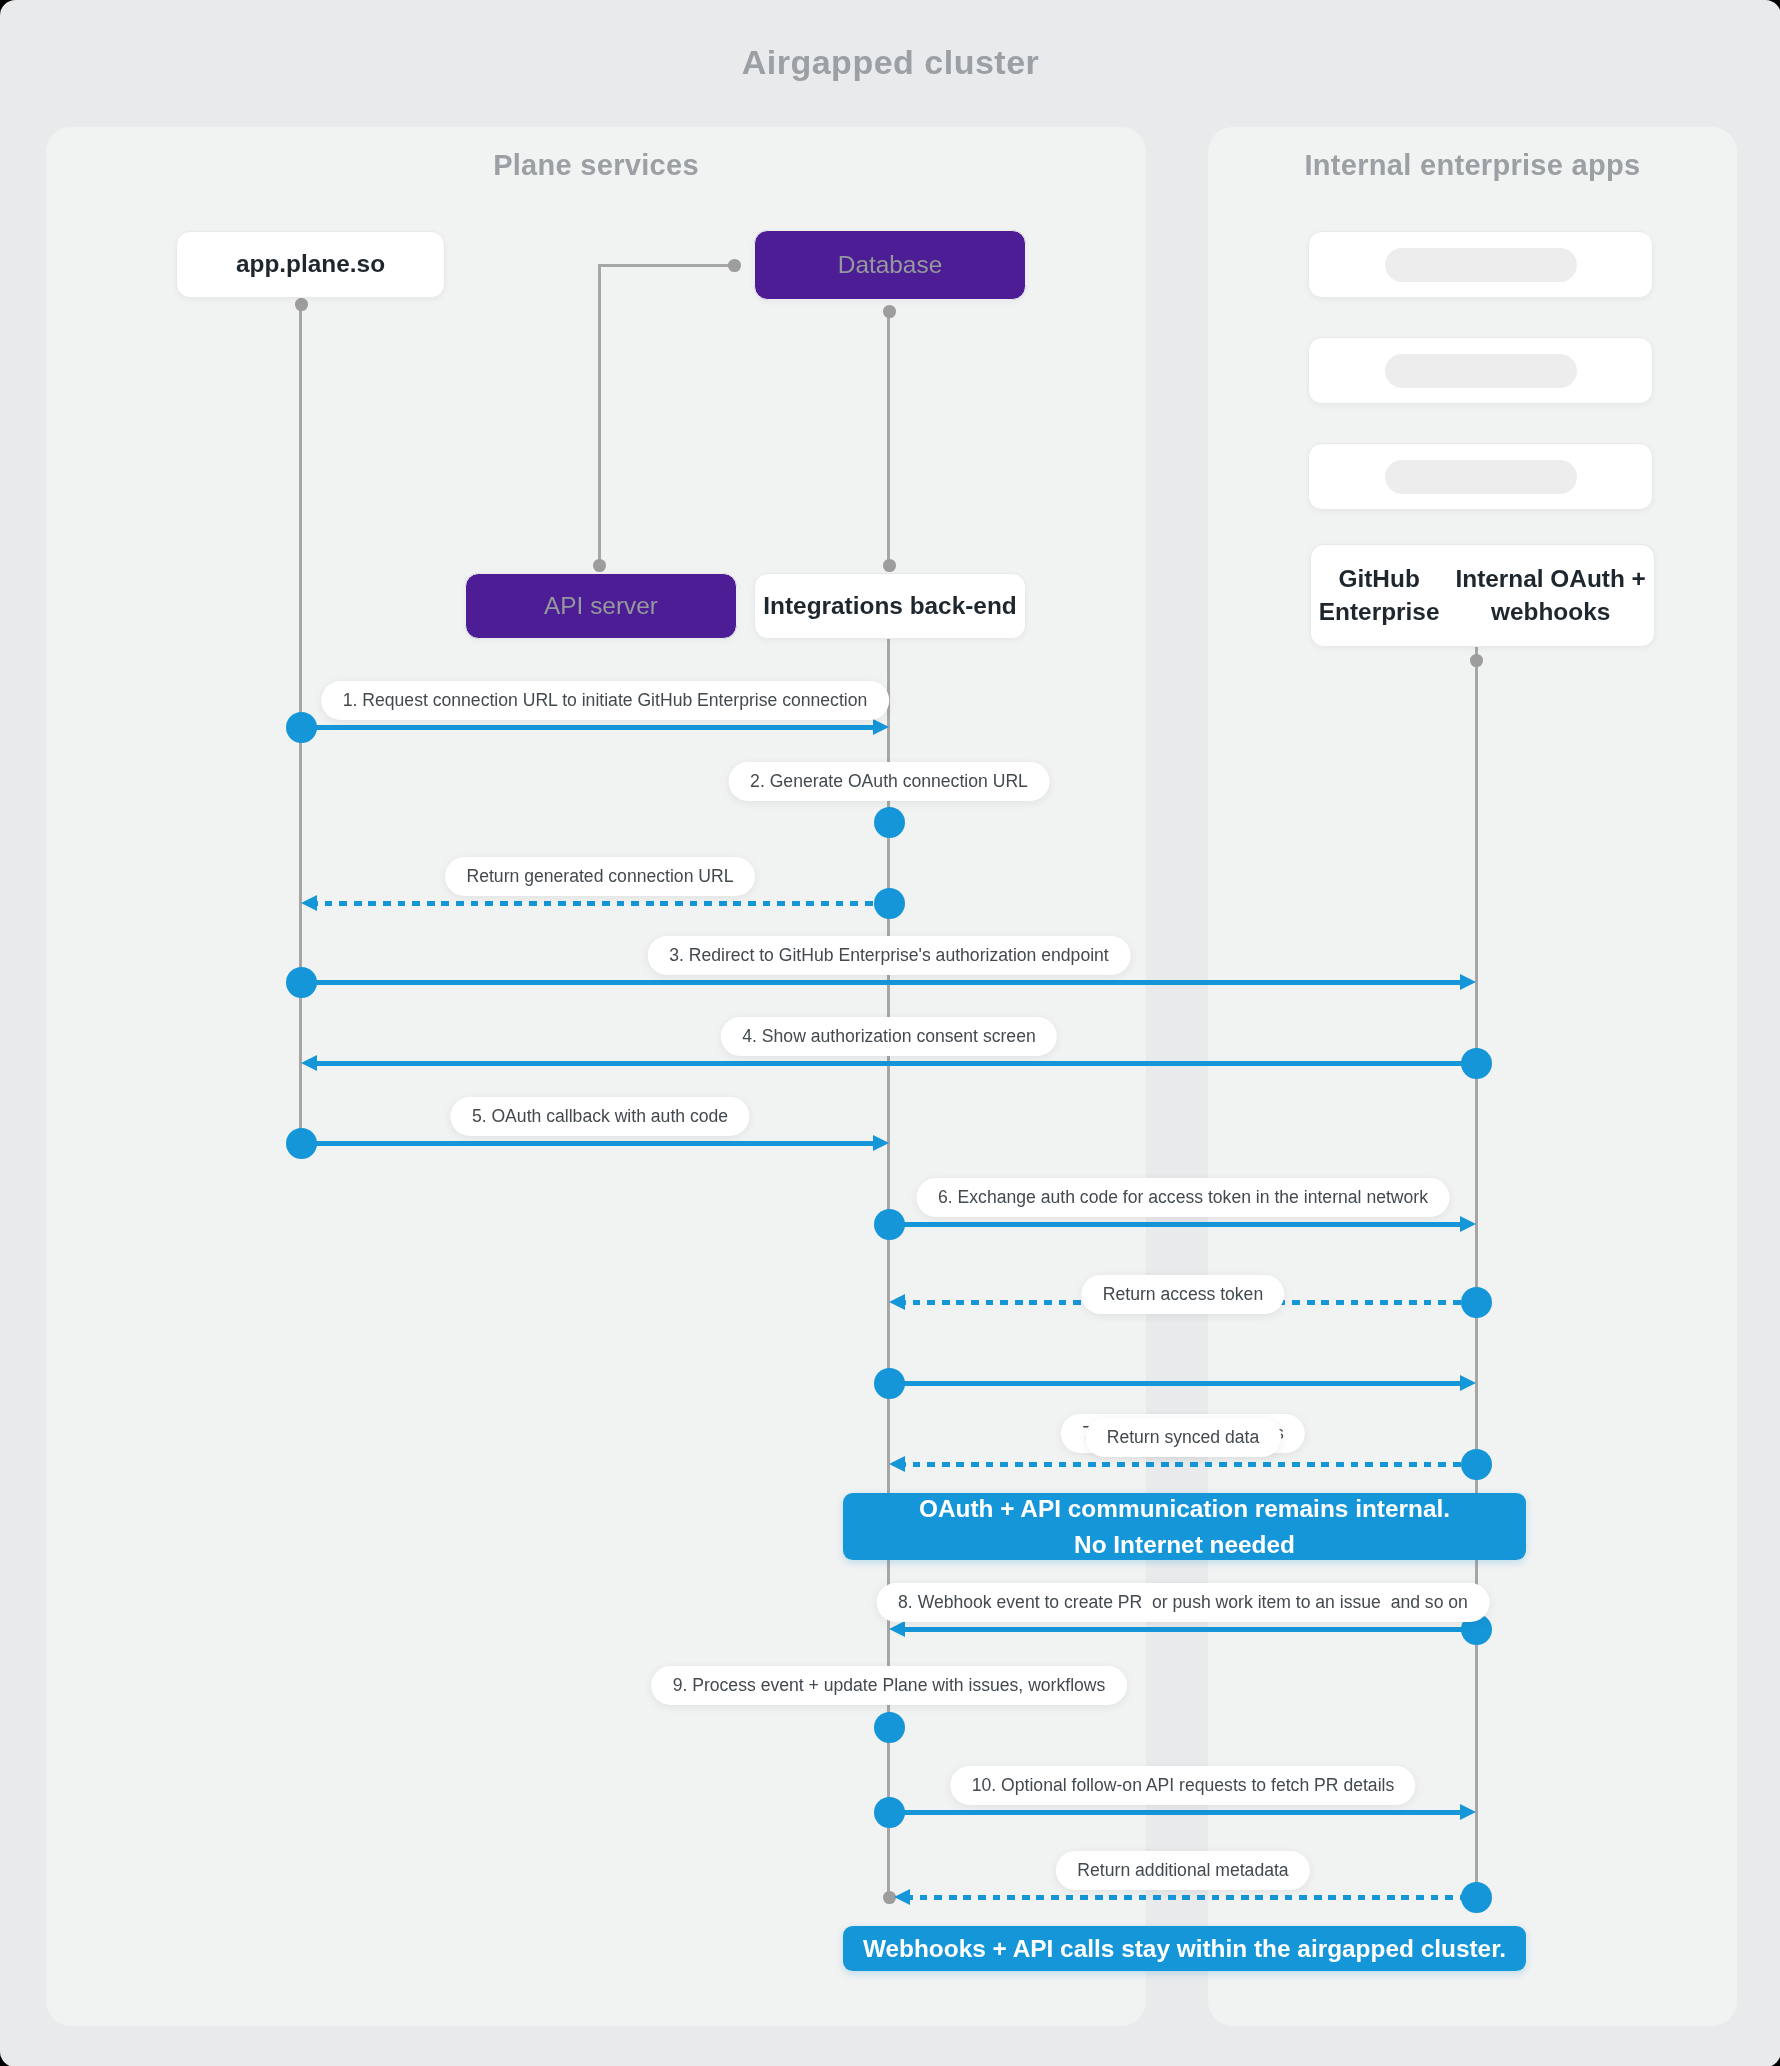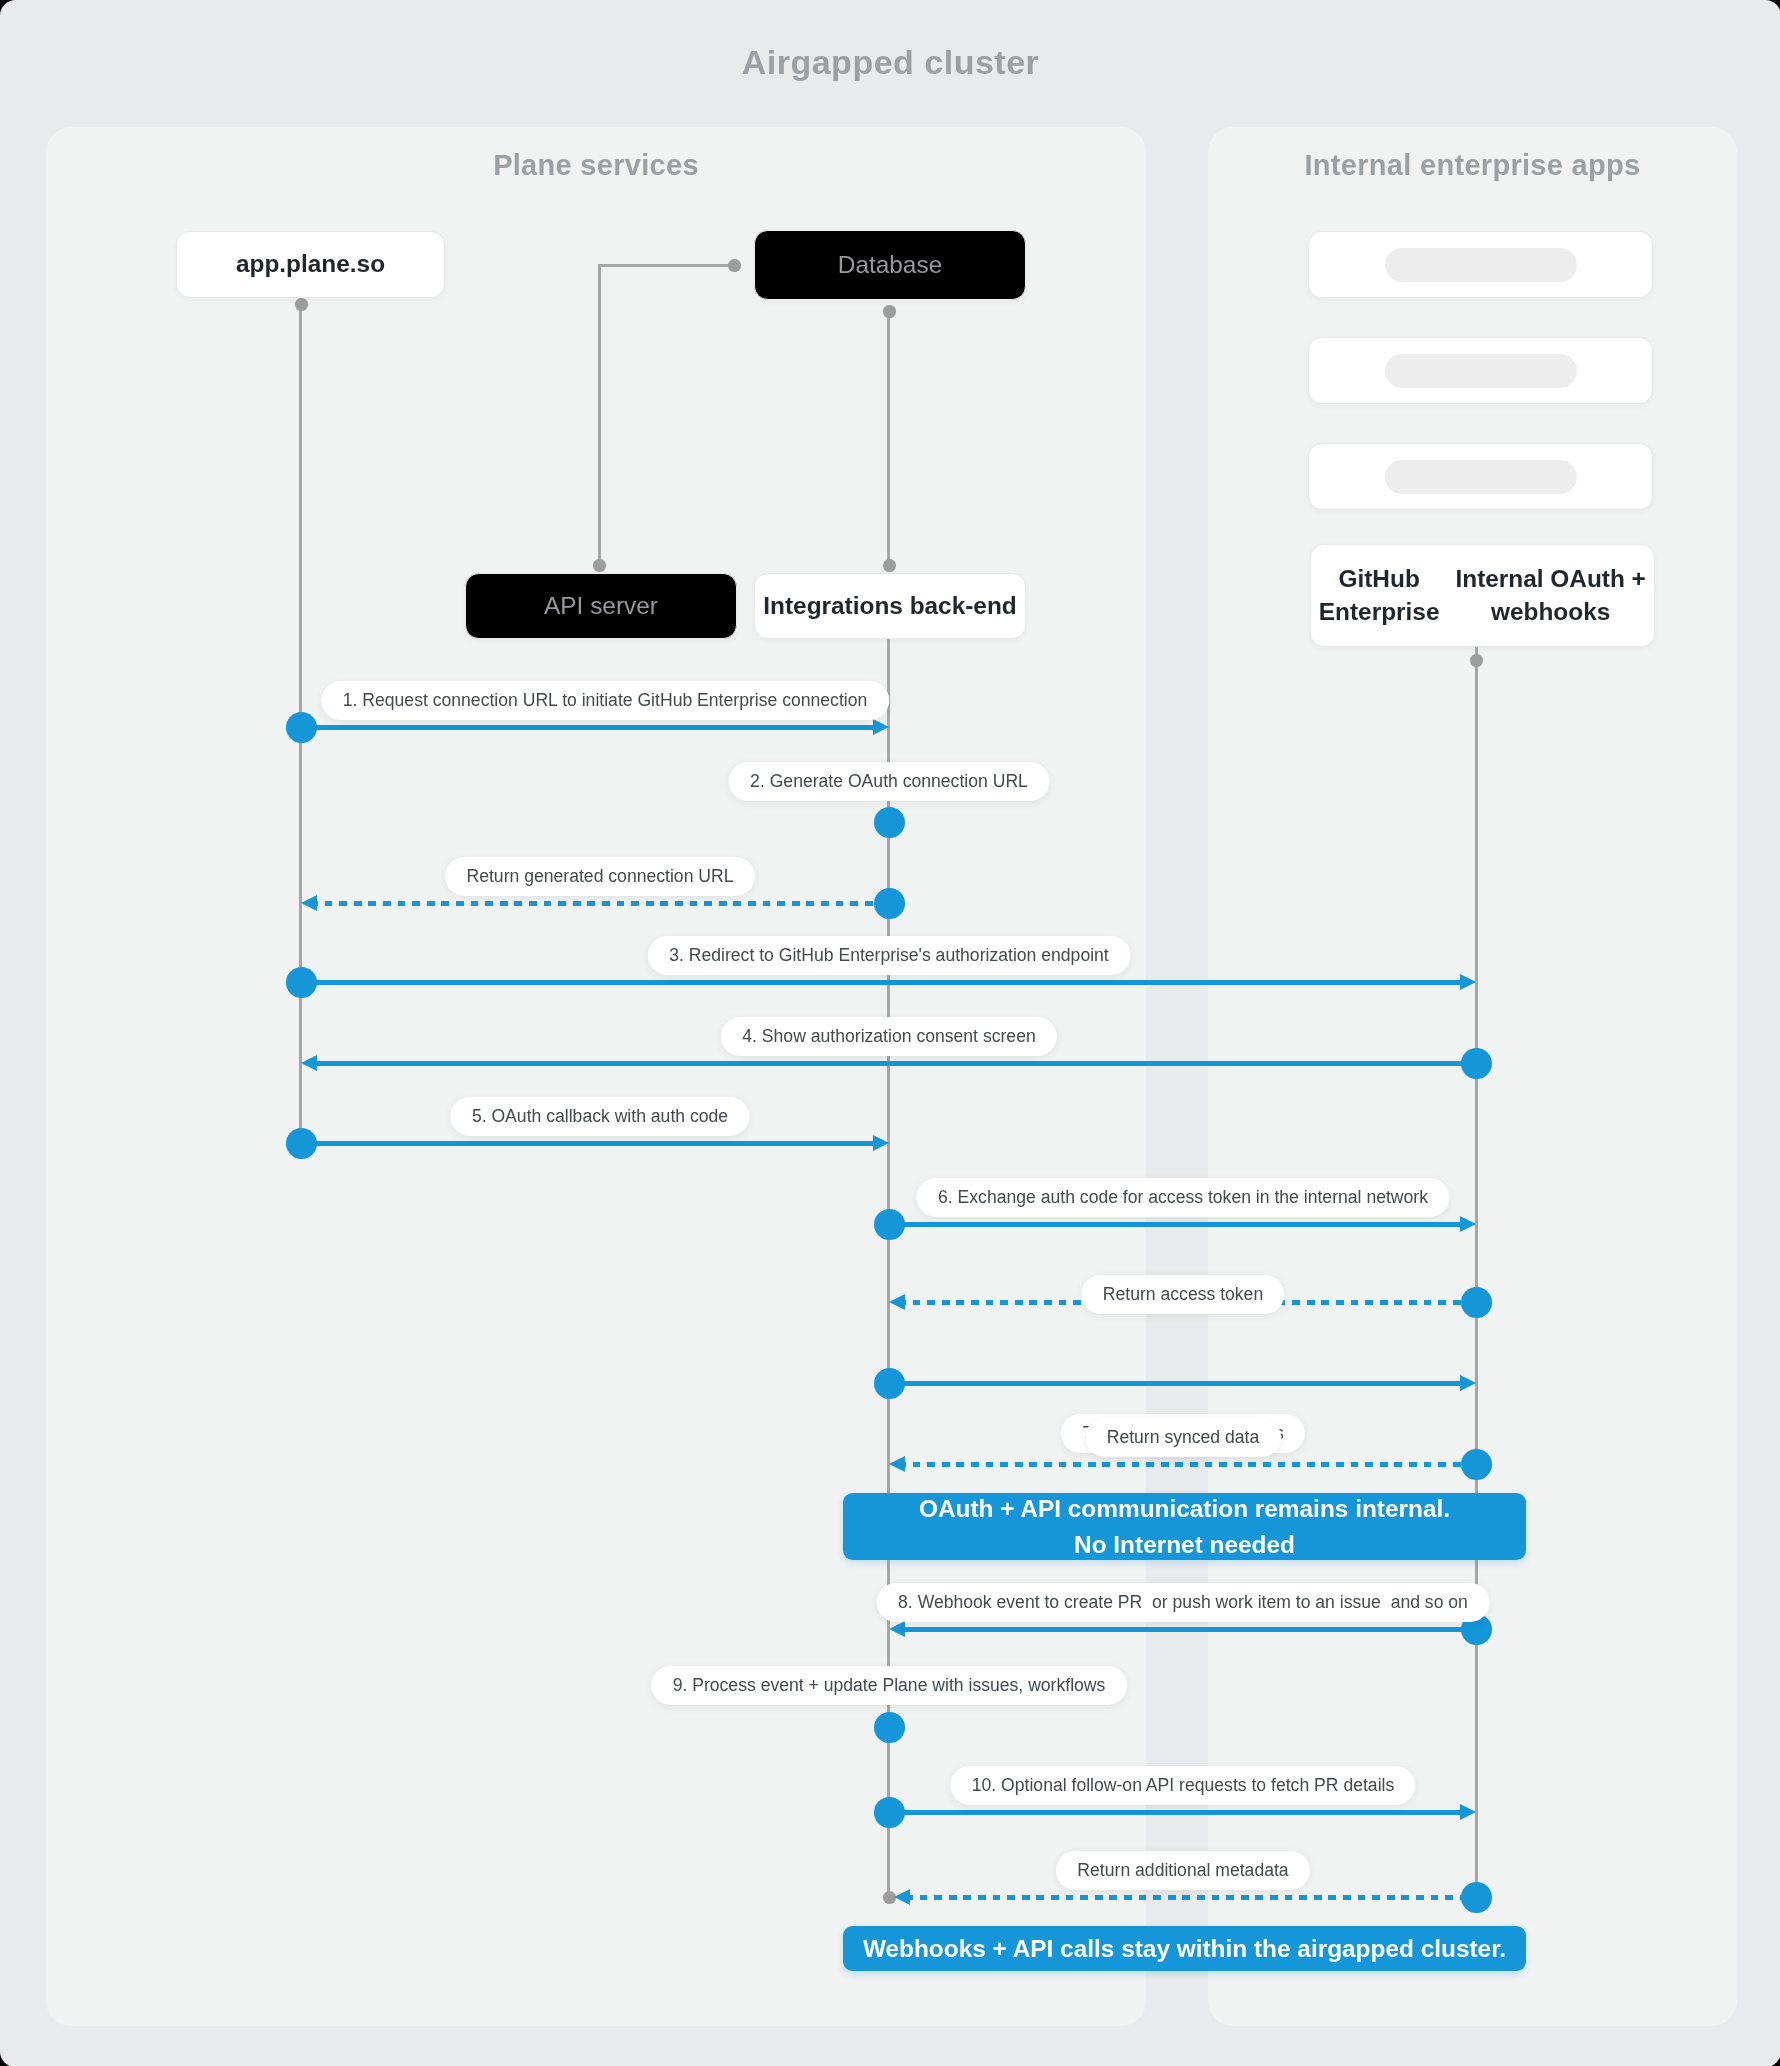--- a/index.html
+++ b/index.html
@@ -18,21 +18,21 @@
   .panel-title{
     position:absolute;top:21.5px;left:0;width:100%;text-align:center;
     font-size:29px;font-weight:600;color:#9ba0a4;letter-spacing:0.3px;
   }
   .node{
     display:flex;align-items:center;justify-content:center;text-align:center;
     background:#ffffff;border:1px solid #e8e9e9;border-radius:13.7px;
     font-size:24.4px;font-weight:600;color:#1f272e;
     box-shadow:0 2px 5.9px rgba(0,0,0,.045);z-index:6;line-height:1.35;
   }
-  .node.muted{background:#000000;color:#94999c;font-weight:400;border-color:#ededed;}
+  .node.muted{background:#4c1d95;color:#94999c;font-weight:400;border-color:#ededed;}
   .ph-card{
     background:#ffffff;border:1px solid #e8e9e9;border-radius:13.7px;
     box-shadow:0 2px 5.9px rgba(0,0,0,.045);z-index:6;
     display:flex;align-items:center;justify-content:center;
   }
   .ph-bar{width:192px;height:34px;border-radius:17.6px;background:#ededee;}
   .lifeline{background:#a6a6a6;width:2.9px;z-index:1;}
   .gline-h{background:#a6a6a6;height:2.9px;z-index:1;}
   .gdot{width:12.7px;height:12.7px;border-radius:50%;background:#9d9d9d;z-index:2;}
   .bdot{width:31px;height:31px;border-radius:50%;background:#1496d9;z-index:3;}

